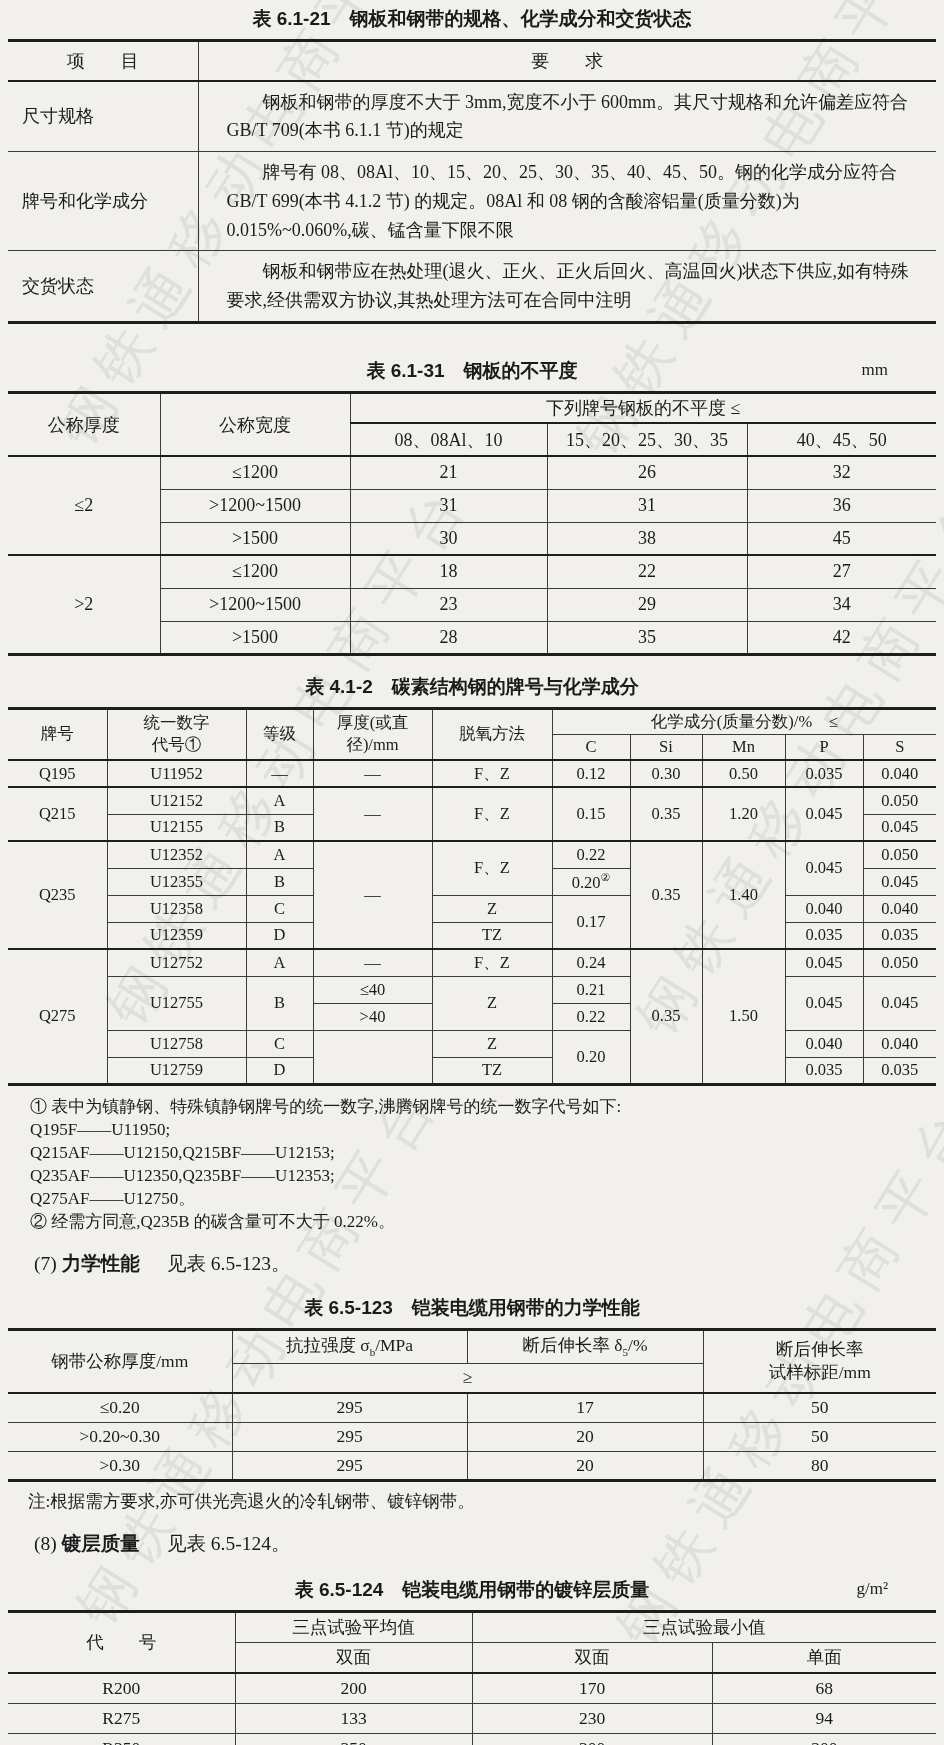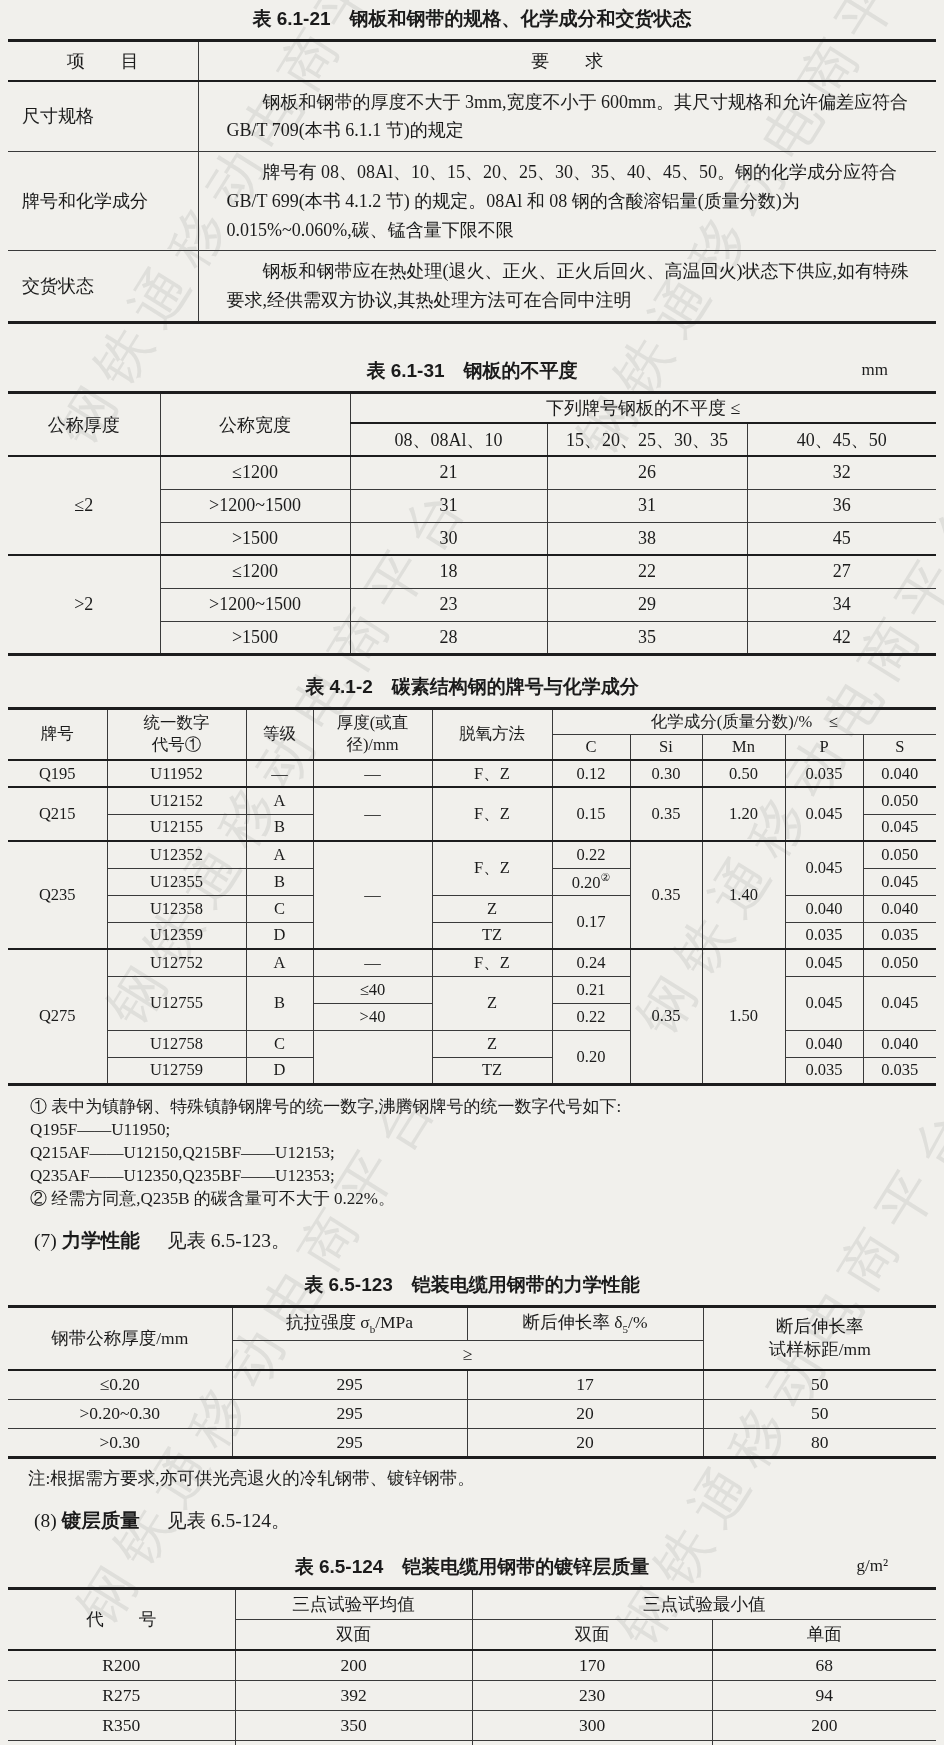--- a/index.html
+++ b/index.html
@@ -373,20 +373,21 @@
           <td>0.035</td>
         </tr>
       </tbody>
     </table>
 
     <div class="notes">
       <p>① 表中为镇静钢、特殊镇静钢牌号的统一数字,沸腾钢牌号的统一数字代号如下:</p>
       <p>Q195F——U11950;</p>
       <p>Q215AF——U12150,Q215BF——U12153;</p>
       <p>Q235AF——U12350,Q235BF——U12353;</p>
+      <p>Q275AF——U12750。</p>
       <p>② 经需方同意,Q235B 的碳含量可不大于 0.22%。</p>
     </div>
 
     <p class="sec">
       <span>(7)</span>
       <span class="term">力学性能</span><span class="sp2"></span><span>见表 6.5-123。</span>
     </p>
 
     <div class="tcap cap4">表 6.5-123　铠装电缆用钢带的力学性能</div>
     <table class="t4">
@@ -460,21 +461,21 @@
       </thead>
       <tbody>
         <tr>
           <td>R200</td>
           <td>200</td>
           <td>170</td>
           <td>68</td>
         </tr>
         <tr>
           <td>R275</td>
-          <td>392</td>
+          <td>133</td>
           <td>230</td>
           <td>94</td>
         </tr>
         <tr>
           <td>R350</td>
           <td>350</td>
           <td>300</td>
           <td>200</td>
         </tr>
         <tr>

